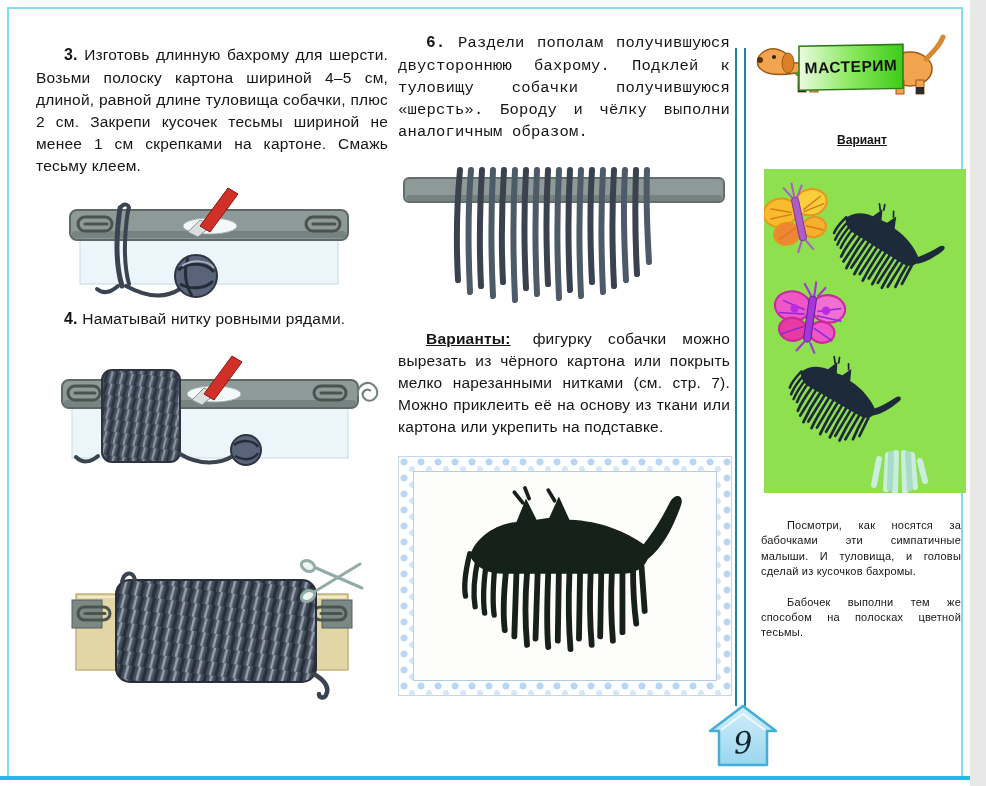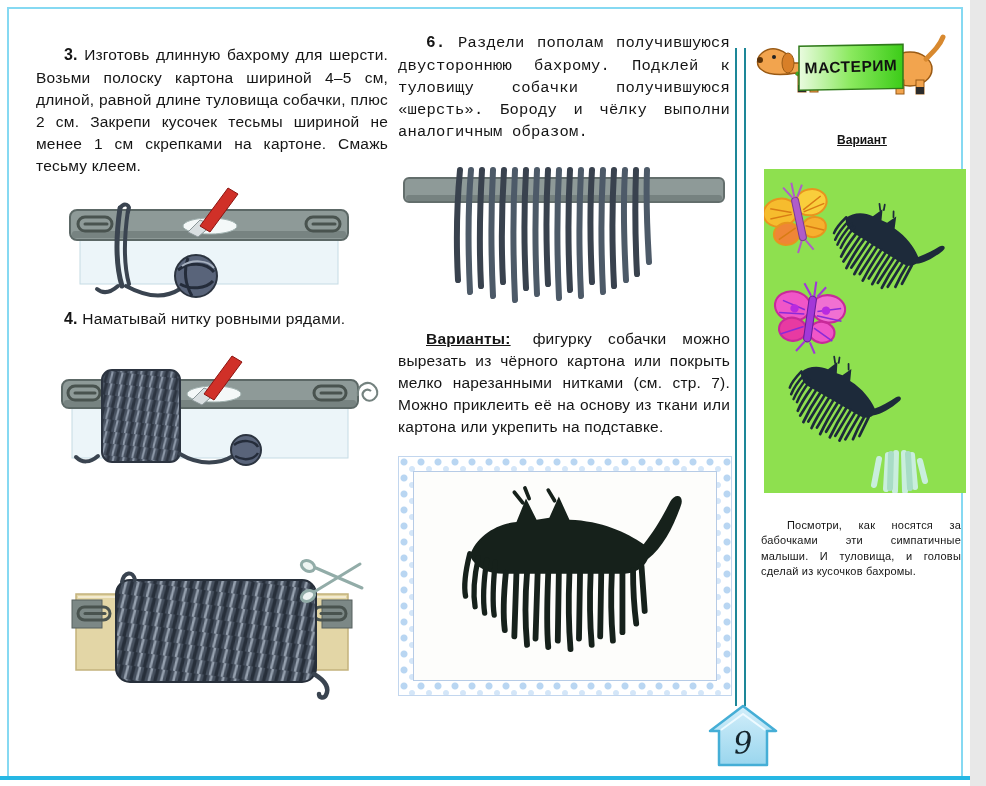--- a/index.html
+++ b/index.html
@@ -313,20 +313,21 @@
           <path d="M13,2 L16,34"></path>
           <path d="M21,8 L26,28"></path>
         <path d="M-8,1 L-9,35" stroke="#a8dcc6"></path>
           <path d="M9,1 L11,35" stroke="#a8dcc6"></path>
       </g>
     </svg>
   </div>
 
   <div class="rtext">
     <p>Посмотри, как носятся за бабочками эти симпатичные малыши. И туловища, и головы сделай из кусочков бахромы.</p>
+    <p>Бабочек выполни тем же способом на полосках цветной тесьмы.</p>
   </div>
 
   <div class="house">
     <svg width="70" height="66" viewBox="0 0 70 66">
       <defs>
         <linearGradient id="houseGrad" x1="0" y1="0" x2="0" y2="1">
           <stop offset="0" stop-color="#d2eefa"></stop>
             <stop offset="1" stop-color="#9ad6ee"></stop>
         </linearGradient>
       </defs>

